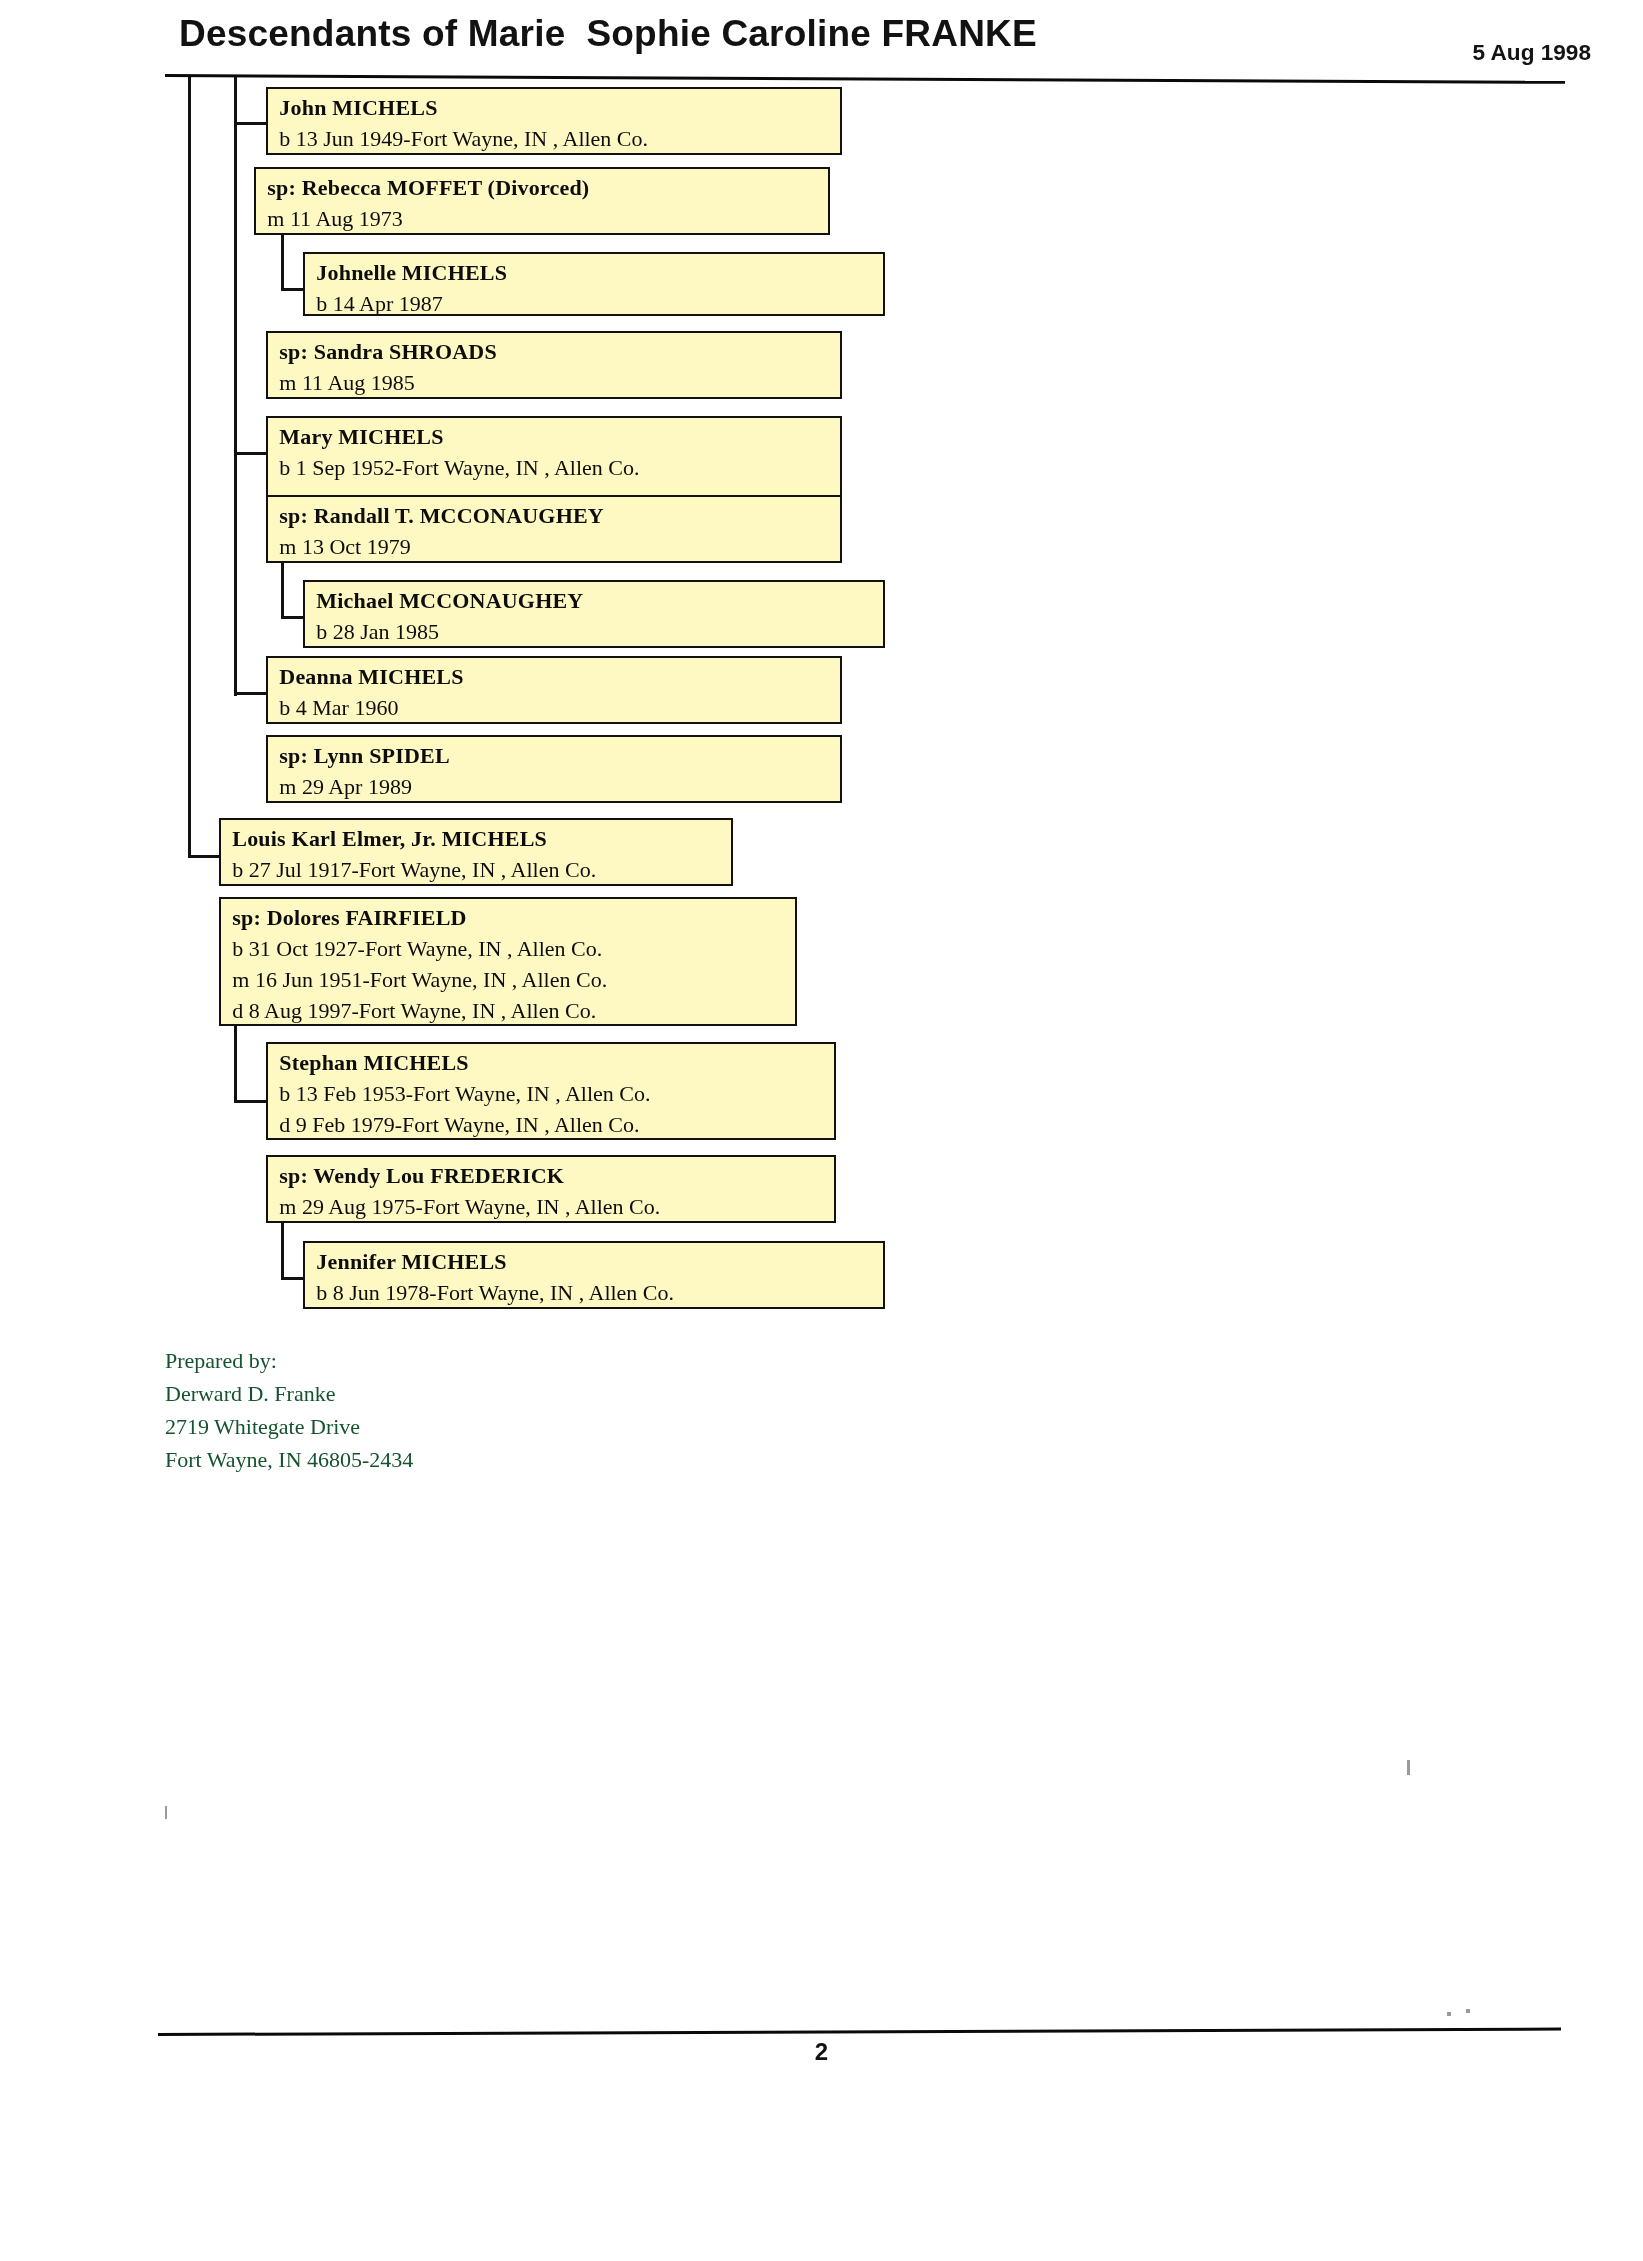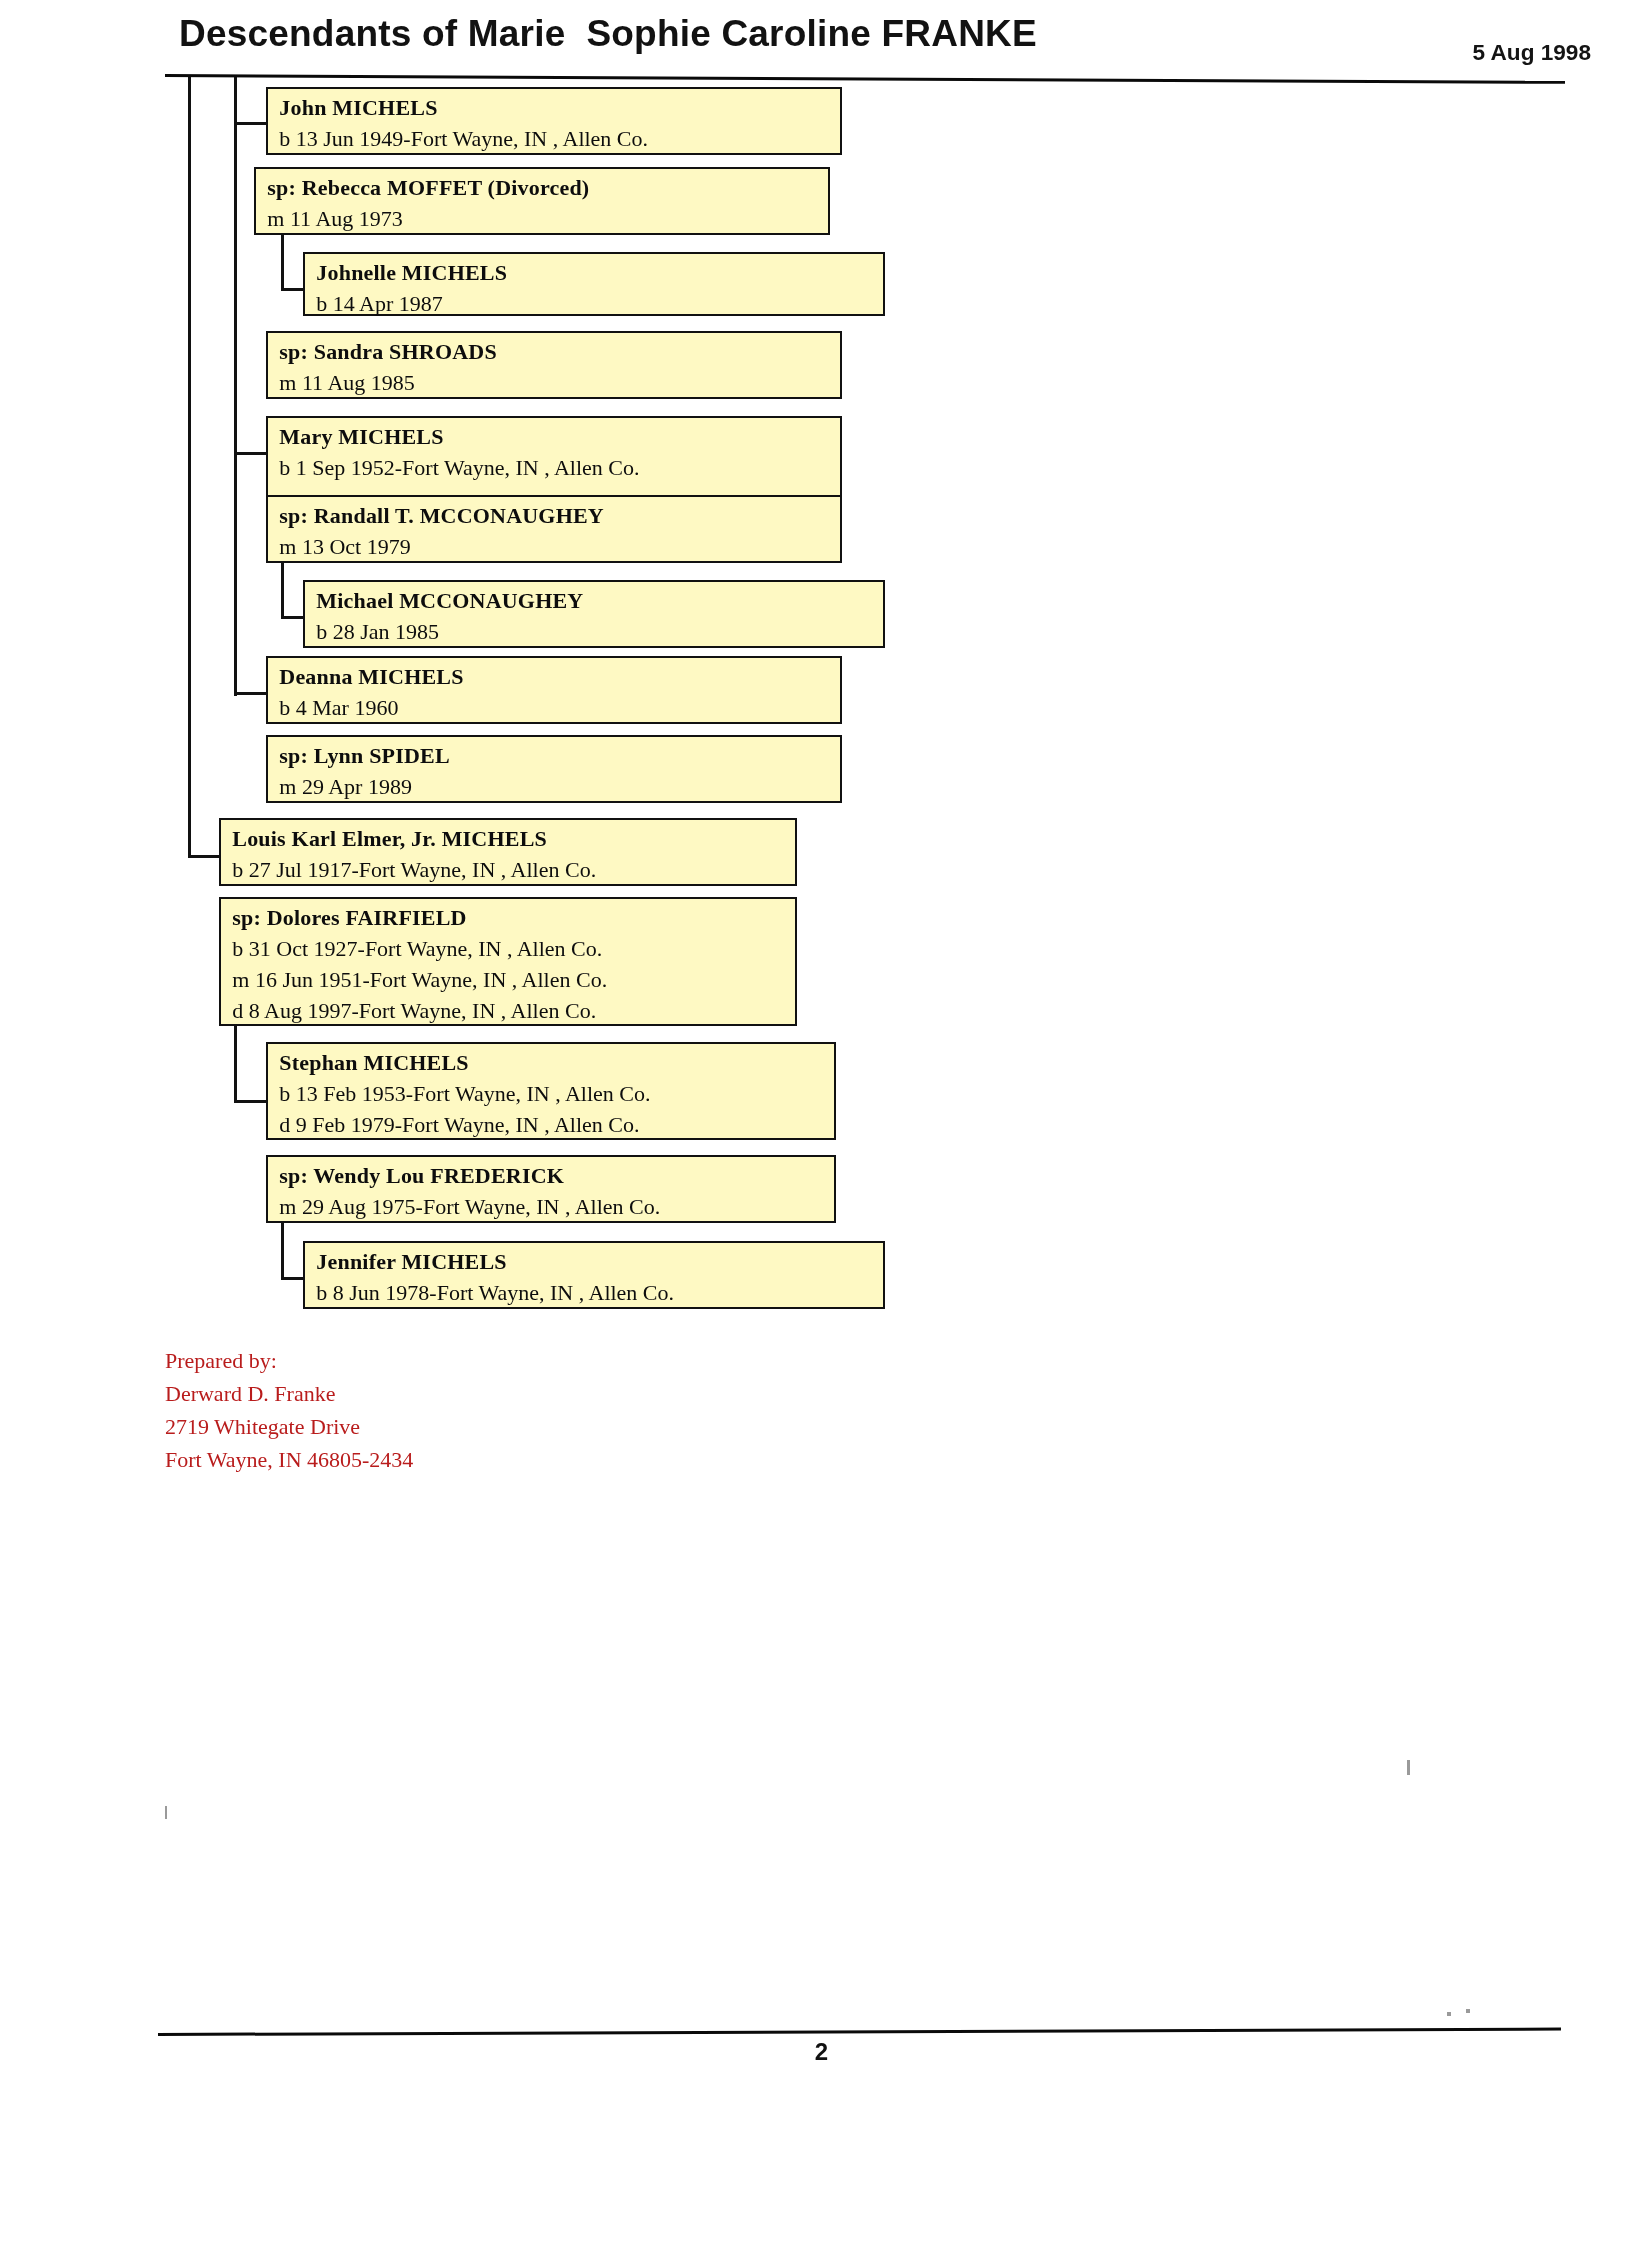--- a/index.html
+++ b/index.html
@@ -96,21 +96,21 @@
   .prepared {
     position: absolute;
     left: 165px;
     top: 1344px;
     font-size: 22px;
     line-height: 33px;
   }
   .prepared span {
     display: block;
     white-space: pre;
-    color: #b91c1c;
+    color: #14532d;
   }
 
   
   .footer-rule {
     position: absolute;
     left: 158px;
     top: 2033px;
     width: 1403px;
     height: 3.2px;
     background: #0a0a0a;
@@ -197,21 +197,21 @@
       <span class="line nm">Deanna MICHELS</span>
       <span class="line">b 4 Mar 1960</span>
     </div>
 
     <div class="node" style="left:266px; top:735px; width:576px; height:68px;">
       <span class="line nm">sp: Lynn SPIDEL</span>
       <span class="line">m 29 Apr 1989</span>
     </div>
 
     <div class="hline" style="left:188px; top:855px; width:36px;"></div>
-    <div class="node" style="left:219px; top:818px; width:578px; height:68px;">
+    <div class="node" style="left:219px; top:818px; width:514px; height:68px;">
       <span class="line nm">Louis Karl Elmer, Jr. MICHELS</span>
       <span class="line">b 27 Jul 1917-Fort Wayne, IN , Allen Co.</span>
     </div>
 
     <div class="node" style="left:219px; top:897px; width:578px; height:129px;">
       <span class="line nm">sp: Dolores FAIRFIELD</span>
       <span class="line">b 31 Oct 1927-Fort Wayne, IN , Allen Co.</span>
       <span class="line">m 16 Jun 1951-Fort Wayne, IN , Allen Co.</span>
       <span class="line">d 8 Aug 1997-Fort Wayne, IN , Allen Co.</span>
     </div>

